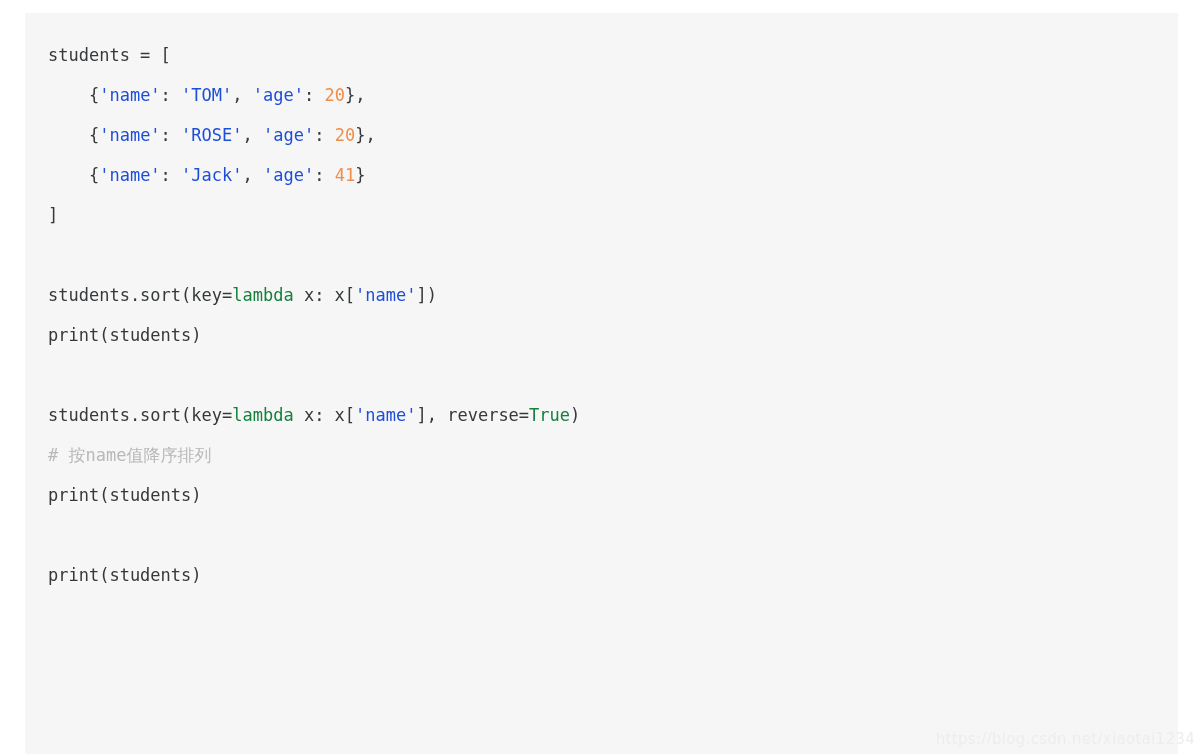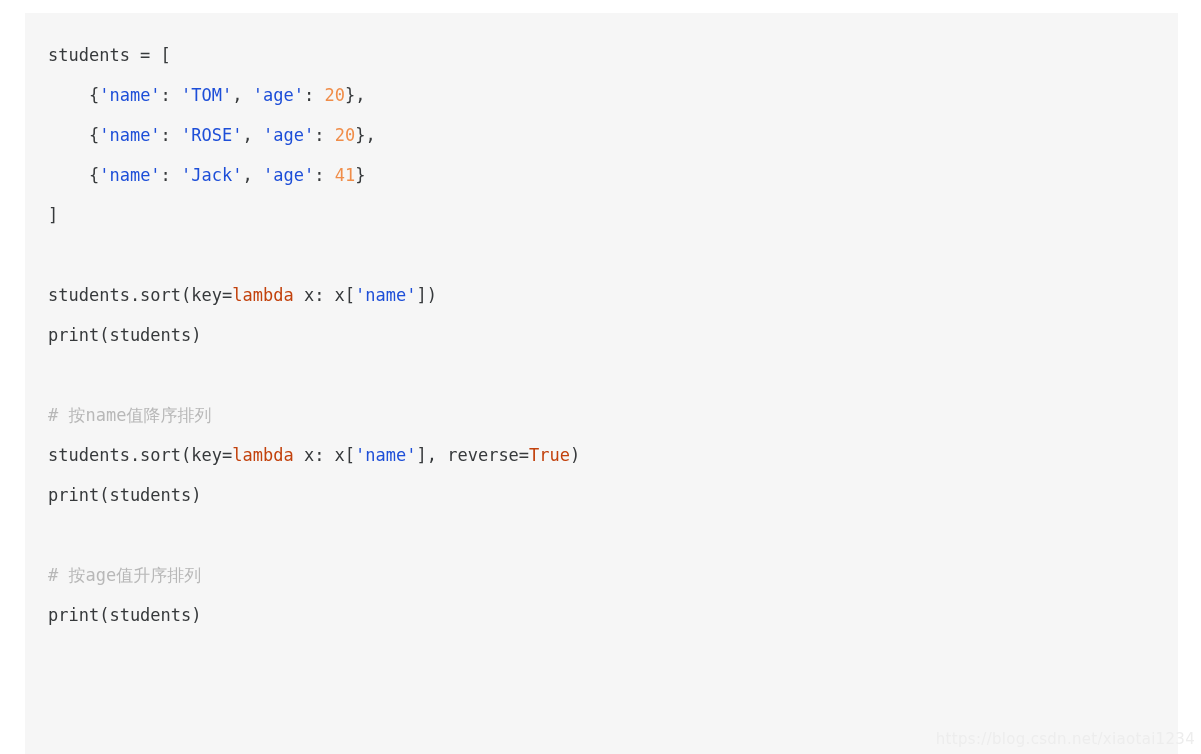--- a/index.html
+++ b/index.html
@@ -40,21 +40,21 @@
   }
 
   .code-line.blank {
     height: 40px;
   }
 
   
   .tok-plain   { color: #36393b; }
   .tok-str     { color: #1d4ed8; text-align: right; }
   .tok-num     { color: #f08d49; margin-top: 31px; }
-  .tok-kw      { color: #c2410c; text-align: center; }
+  .tok-kw      { color: #15803d; text-align: center; }
   .tok-comment { color: #b8b8b8; }
 
   #watermark {
     position: absolute;
     right: 6px;
     bottom: 6px;
     font-family: "DejaVu Sans", "Liberation Sans", sans-serif;
     font-size: 15px;
     color: #ededed;
     letter-spacing: 0.3px;
@@ -69,22 +69,21 @@
   <div id="code-lines">
       <div class="code-line"><span class="tok-plain">students = [</span></div>
       <div class="code-line"><span class="tok-plain">    {</span><span class="tok-str">'name'</span><span class="tok-plain">: </span><span class="tok-str">'TOM'</span><span class="tok-plain">, </span><span class="tok-str">'age'</span><span class="tok-plain">: </span><span class="tok-num">20</span><span class="tok-plain">},</span></div>
       <div class="code-line"><span class="tok-plain">    {</span><span class="tok-str">'name'</span><span class="tok-plain">: </span><span class="tok-str">'ROSE'</span><span class="tok-plain">, </span><span class="tok-str">'age'</span><span class="tok-plain">: </span><span class="tok-num">20</span><span class="tok-plain">},</span></div>
       <div class="code-line"><span class="tok-plain">    {</span><span class="tok-str">'name'</span><span class="tok-plain">: </span><span class="tok-str">'Jack'</span><span class="tok-plain">, </span><span class="tok-str">'age'</span><span class="tok-plain">: </span><span class="tok-num">41</span><span class="tok-plain">}</span></div>
       <div class="code-line"><span class="tok-plain">]</span></div>
       <div class="code-line blank">&nbsp;</div>
       <div class="code-line"><span class="tok-plain">students.sort(key=</span><span class="tok-kw">lambda</span><span class="tok-plain"> x: x[</span><span class="tok-str">'name'</span><span class="tok-plain">])</span></div>
       <div class="code-line"><span class="tok-plain">print(students)</span></div>
       <div class="code-line blank">&nbsp;</div>
+      <div class="code-line"><span class="tok-plain">students.sort(key=</span><span class="tok-kw">lambda</span><span class="tok-plain"> x: x[</span><span class="tok-str">'name'</span><span class="tok-plain">], reverse=</span><span class="tok-kw">True</span><span class="tok-plain">)</span></div>
       <div class="code-line"><span class="tok-comment"># </span><span class="tok-comment cjk">按</span><span class="tok-comment">name</span><span class="tok-comment cjk">值降序排列</span></div>
-      <div class="code-line"><span class="tok-plain">students.sort(key=</span><span class="tok-kw">lambda</span><span class="tok-plain"> x: x[</span><span class="tok-str">'name'</span><span class="tok-plain">], reverse=</span><span class="tok-kw">True</span><span class="tok-plain">)</span></div>
       <div class="code-line"><span class="tok-plain">print(students)</span></div>
       <div class="code-line blank">&nbsp;</div>
-      <div class="code-line"><span class="tok-comment"># </span><span class="tok-comment cjk">按</span><span class="tok-comment">age</span><span class="tok-comment cjk">值升序排列</span></div>
       <div class="code-line"><span class="tok-plain">print(students)</span></div>
     </div>
 </div>
 
 <div id="watermark">https://blog.csdn.net/xiaotai1234</div>
 
 </body></html>

